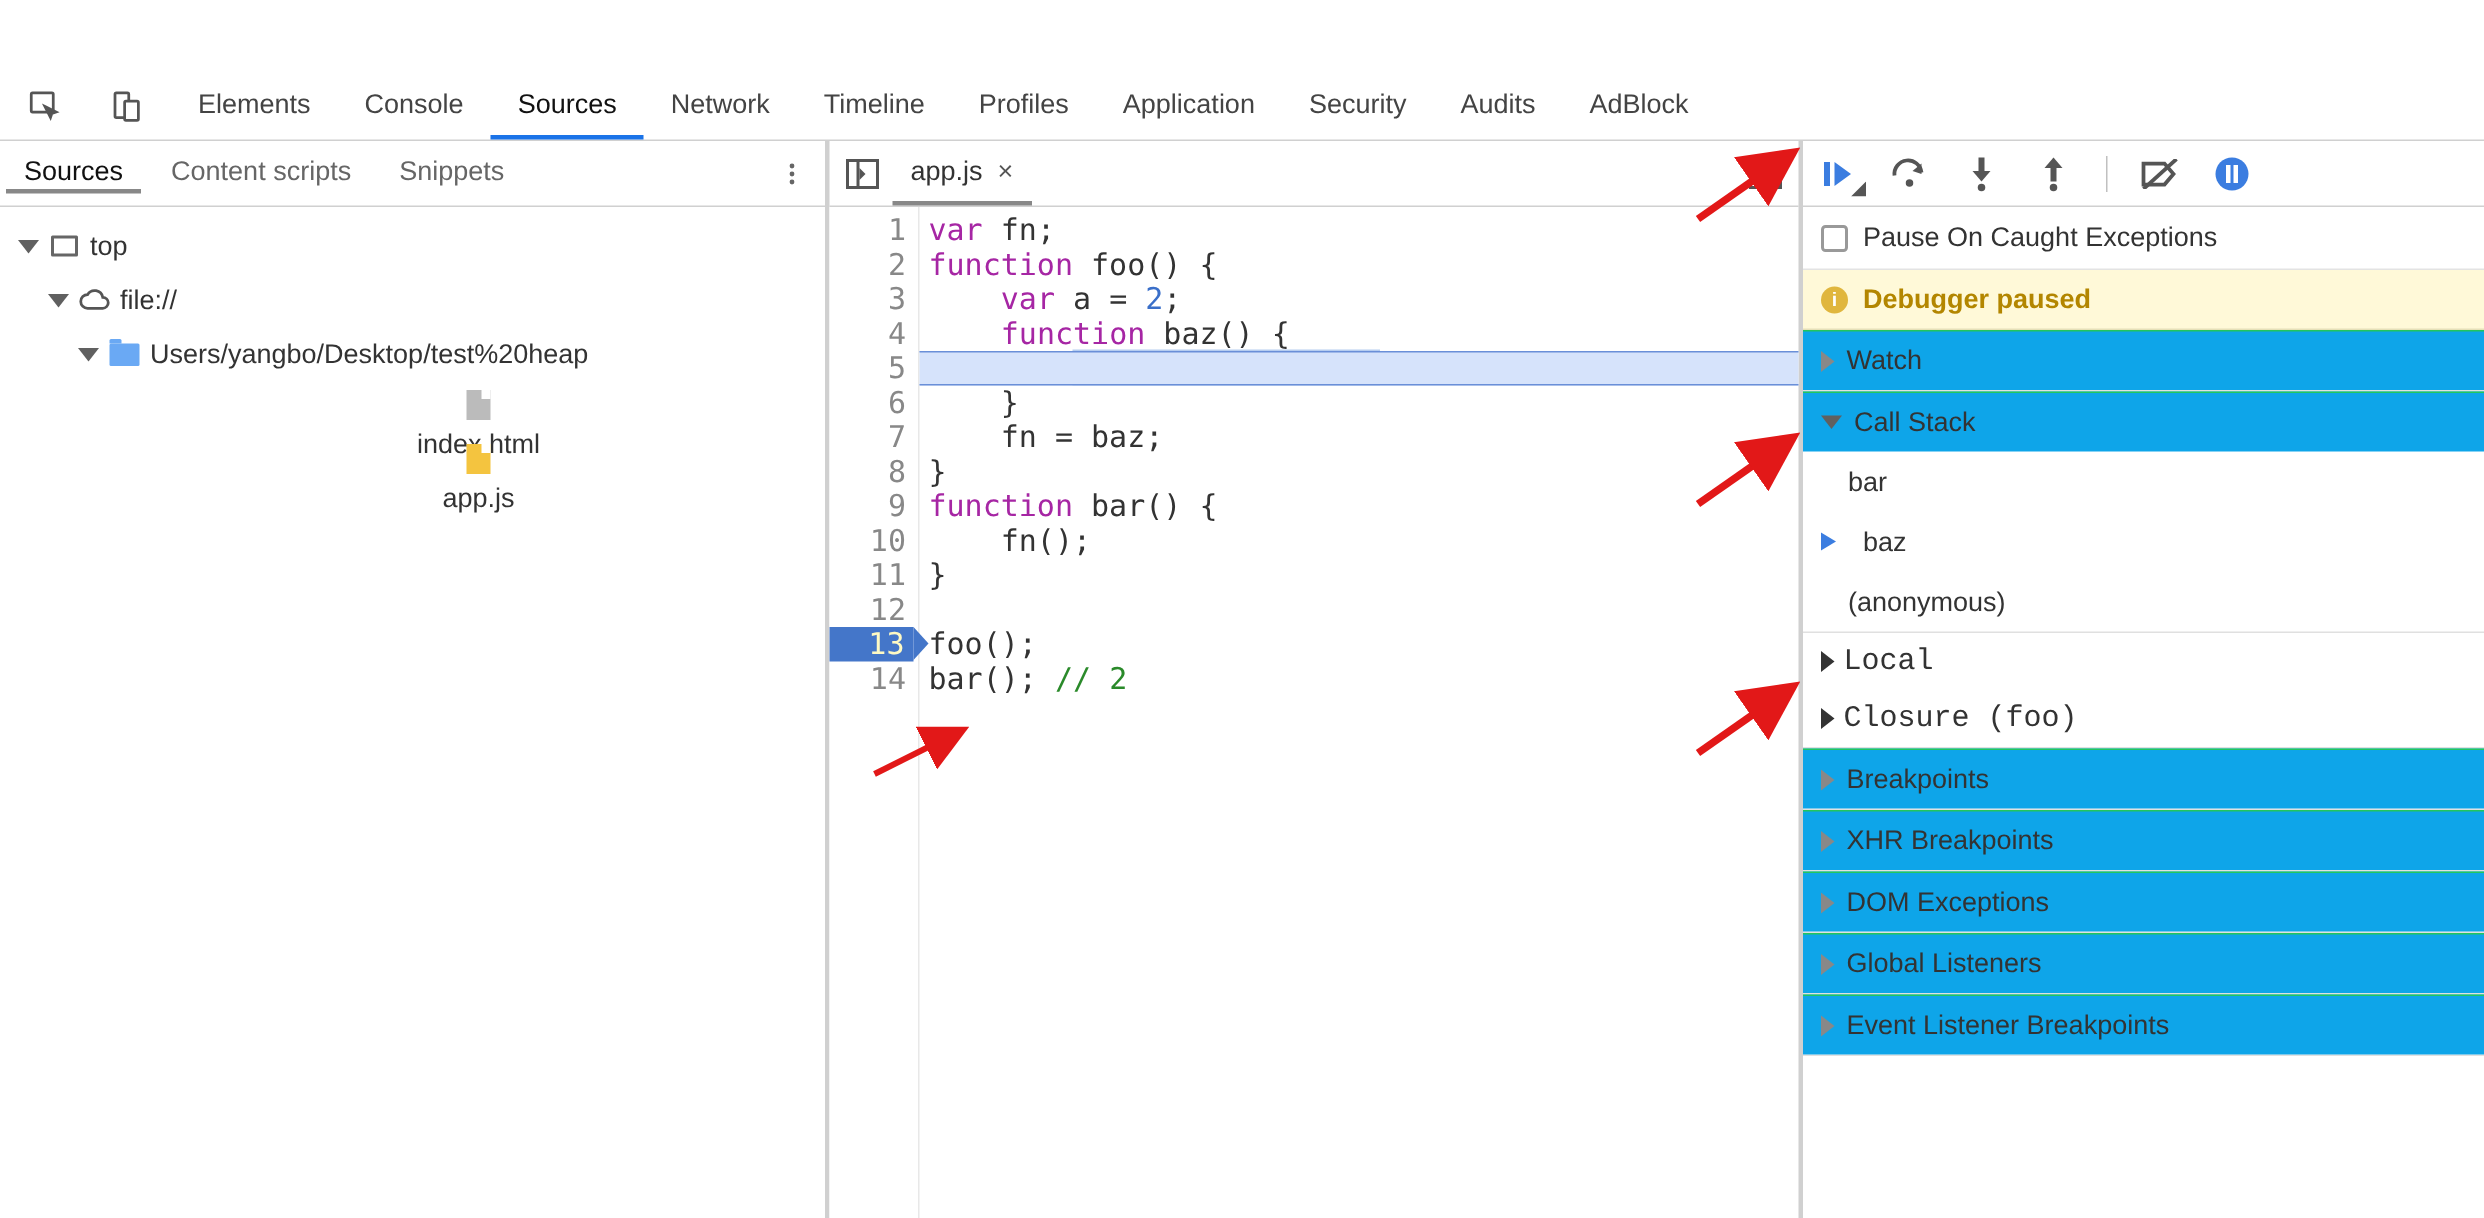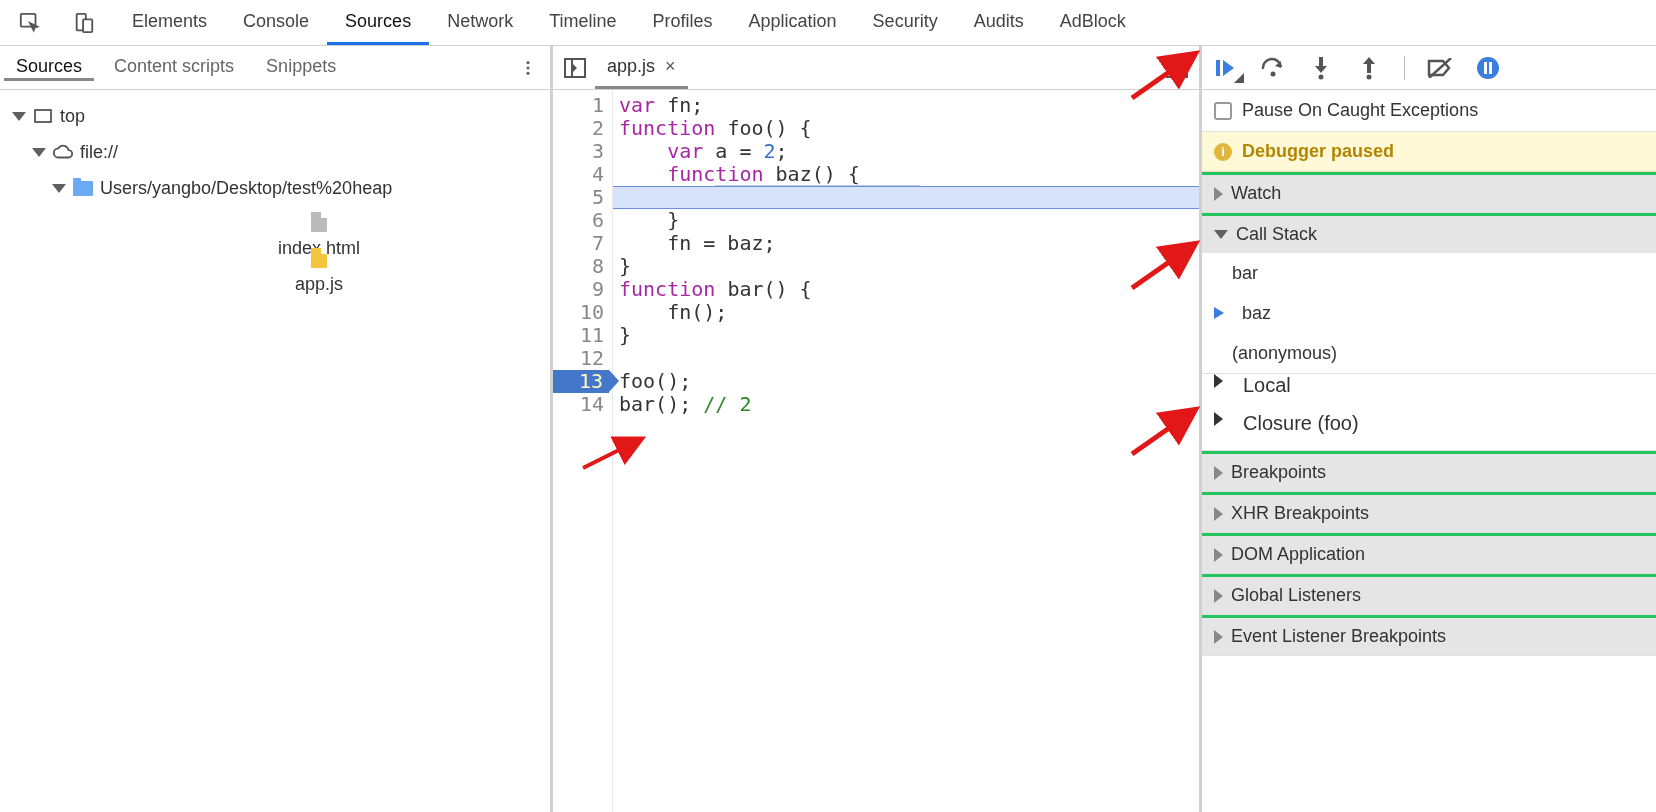--- a/index.html
+++ b/index.html
@@ -1,19 +1,19 @@
 <!DOCTYPE html>
 <html><head>
 <meta charset="utf-8">
 <style>
 * { margin: 0; padding: 0; box-sizing: border-box; }
 body { font-family: -apple-system, "Helvetica Neue", Arial, sans-serif; font-size: 15px; color: #333; background: #fff; width: 1656px; height: 812px; overflow: hidden; }
 
 
-.top-bar { height: 46px; border-bottom: 1px solid #d0d0d0; display: flex; align-items: center; }
+.top-bar { height: 46px; border-bottom: 1px solid #d0d0d0; display: flex; align-items: center; margin-top: 48px; }
 .top-icons { display: flex; padding: 0 14px; gap: 22px; }
 .top-icons svg { width: 22px; height: 22px; }
 .tab-strip { display: flex; height: 100%; }
 .top-tab { padding: 0 18px; display: flex; align-items: center; font-size: 18px; color: #444; cursor: pointer; border-bottom: 3px solid transparent; }
 .top-tab.active { border-bottom-color: #1a73e8; color: #111; }
 
 
 .main { display: flex; height: calc(100% - 46px); }
 
 
@@ -67,24 +67,24 @@
 
 .right-panel { width:454px; display:flex; flex-direction:column; font-size:18px; position:relative; }
 .dbg-toolbar { height:44px; border-bottom:1px solid #d0d0d0; display:flex; align-items:center; padding:0 10px; gap:22px; }
 .dbg-toolbar .sep { width:1px; height:24px; background:#c0c0c0; }
 .dbg-ico { width:26px; height:26px; display:flex; align-items:center; justify-content:center; cursor:pointer; position:relative; }
 .pause-row { display:flex; align-items:center; height:42px; padding:0 12px; gap:10px; border-bottom:1px solid #e3e3e3; }
 .checkbox { width:18px; height:18px; border:2px solid #999; border-radius:3px; }
 .status-row { display:flex; align-items:center; height:40px; padding:0 12px; gap:10px; background:#fff9d8; color:#b38600; font-weight:600; border-bottom:1px solid #e6e0b8; }
 .info-circle { width:18px; height:18px; border-radius:50%; background:#e0b63d; color:#fff; display:flex; align-items:center; justify-content:center; font-size:13px; font-weight:700; }
 .section { border-bottom:1px solid #e0e0e0; }
-.sec-head { height:40px; display:flex; align-items:center; padding:0 12px; gap:8px; background:#e5e5e5; border-top:3px solid #22c55e; cursor:pointer; }
+.sec-head { height:40px; display:flex; align-items:center; padding:0 12px; gap:8px; background:#0ea5e9; border-top:1px solid #22c55e; cursor:pointer; }
 .stack-item { height:40px; display:flex; align-items:center; padding:0 14px 0 30px; gap:10px; }
 .cur-arrow { width:0; height:0; border-style:solid; border-width:6px 0 6px 10px; border-color:transparent transparent transparent #3b7de0; margin-left:-18px; margin-right:8px; }
-.scope-item { height:38px; display:flex; padding:0 12px 0 12px; font-family: Liberation Sans, sans-serif; font-size:20px; gap:20px; }
+.scope-item { height:38px; display:flex; align-items:center; padding:0 12px 0 12px; font-family: Liberation Mono, monospace; font-size:20px; gap:6px; }
 
 </style>
 </head>
 <body>
 
 <div class="top-bar">
   <div class="top-icons">
     <span class="ed-btn">
       <svg viewBox="0 0 24 24" fill="none" stroke="#555" stroke-width="2">
           <rect x="2" y="2" width="16" height="14" rx="1"></rect>
@@ -335,21 +335,21 @@
       </div>
     <div class="section">
         <div class="sec-head">
           <span class="tri right"></span>
           <span>XHR Breakpoints</span>
         </div>
       </div>
     <div class="section">
         <div class="sec-head">
           <span class="tri right"></span>
-          <span>DOM Application</span>
+          <span>DOM Exceptions</span>
         </div>
       </div>
     <div class="section">
         <div class="sec-head">
           <span class="tri right"></span>
           <span>Global Listeners</span>
         </div>
       </div>
     <div class="section">
         <div class="sec-head">

